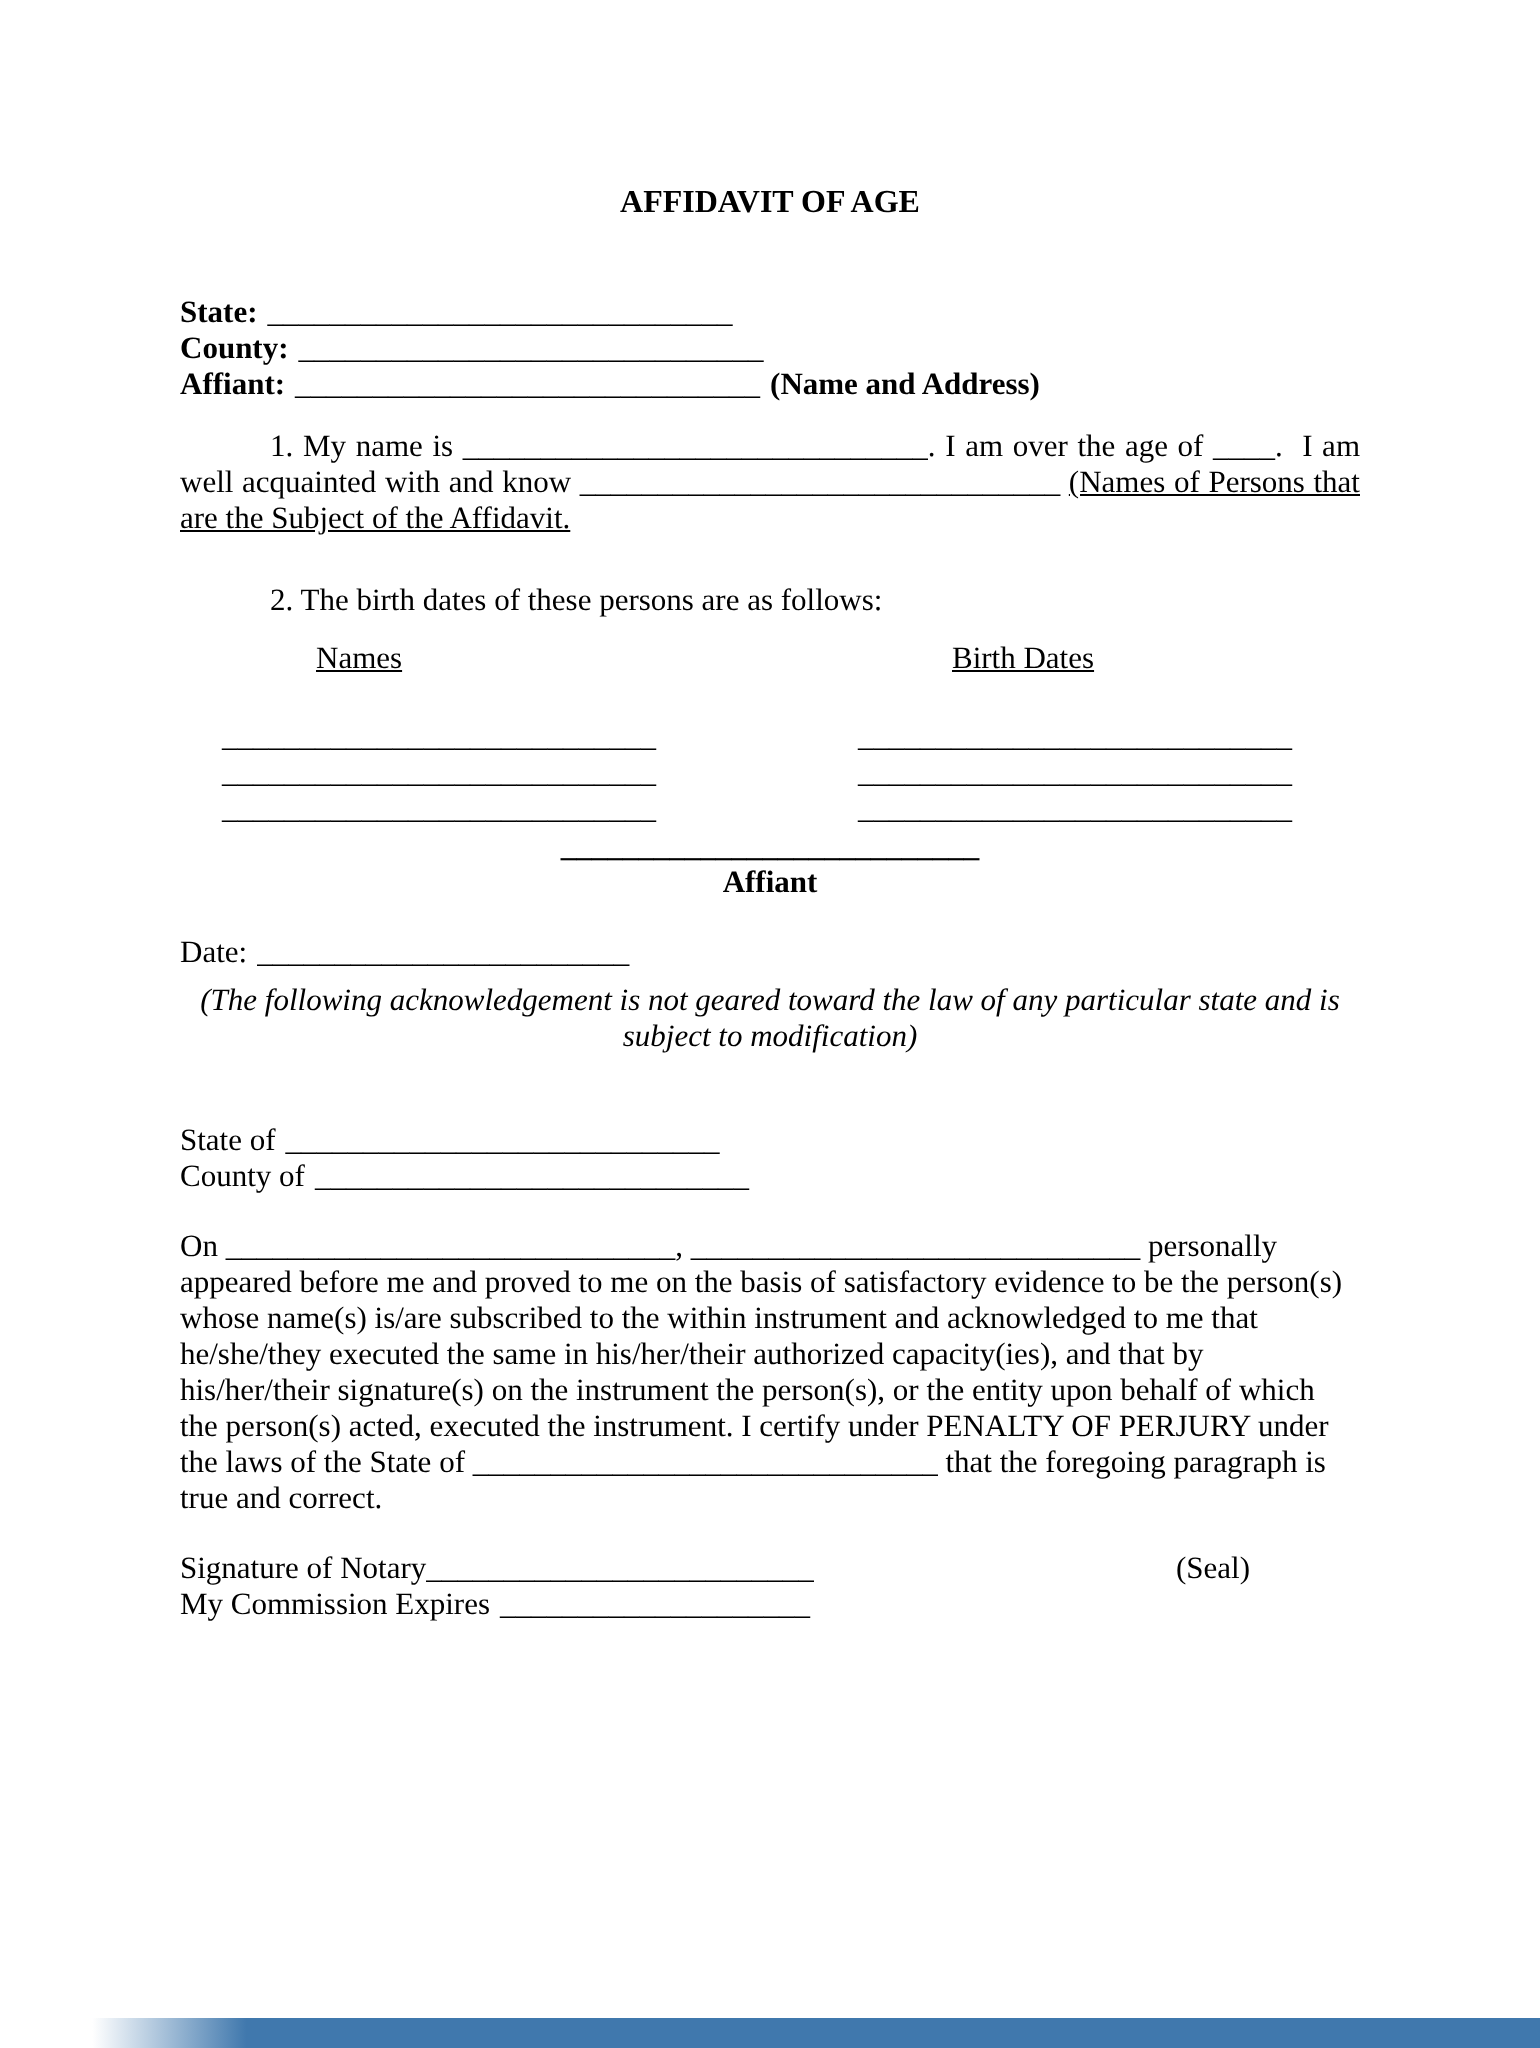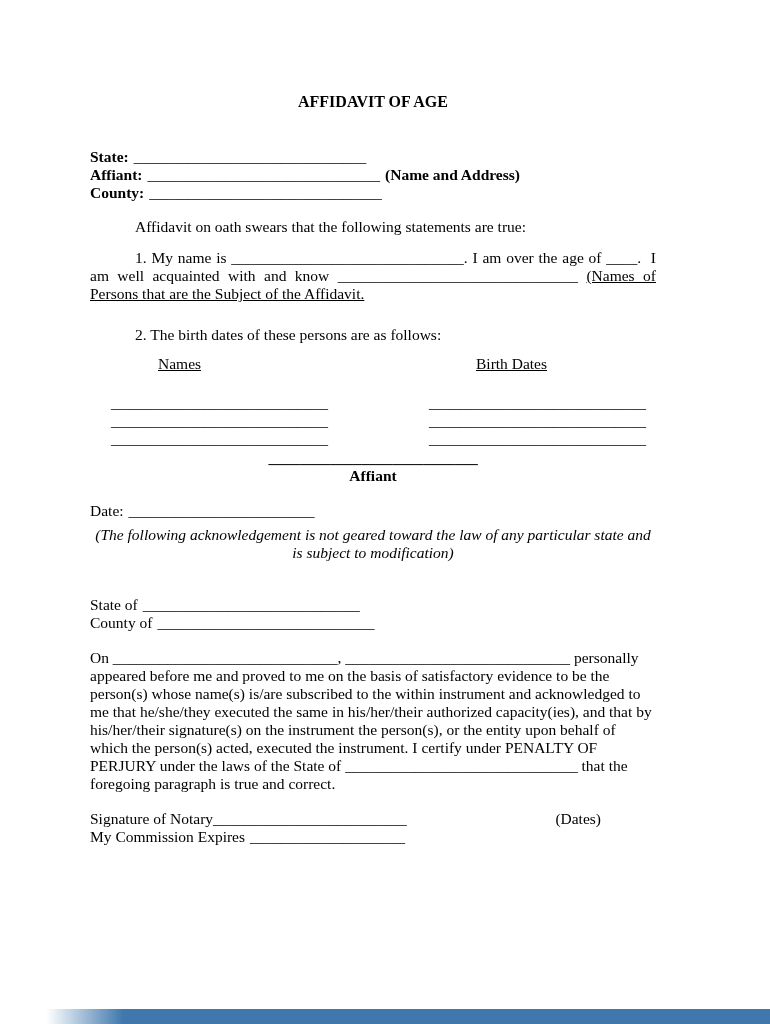--- a/index.html
+++ b/index.html
@@ -3,21 +3,21 @@
 <meta charset="utf-8">
 <style>
   * { margin: 0; padding: 0; box-sizing: border-box; }
   html, body { background: #ffffff; }
   body {
     width: 770px; height: 1024px;
     font-family: "Liberation Serif", "DejaVu Serif", serif;
     font-size: 15.5px; line-height: 18px; color: #000;
     position: relative; overflow: hidden;
   }
-  .doc { padding: 93px 114px 0 90px; }
+  .doc { padding: 93px 90px 0 90px; }
   .title { text-align: center; font-weight: bold; font-size: 16px; margin-bottom: 37px; }
   .b { font-weight: bold; }
   .i { font-style: italic; }
   .u { text-decoration: underline; }
   .center { text-align: center; }
   .gap { margin-left: 5px; text-align: right; }
   .indent { text-indent: 45px; }
   .oath { margin-top: 16px; }
   .para1 { margin-top: 13px; text-align: justify; text-indent: 45px; }
   .stmt2 { margin-top: 23px; }
@@ -44,25 +44,24 @@
 </head>
 <body>
 
 <div class="page">
   <div class="doc">
 
     <div class="title">AFFIDAVIT OF AGE</div>
 
     <div class="line"><span class="b">State:</span><span class="gap">______________________________</span></div>
 
+    <div class="line"><span class="b">County:</span><span class="gap">______________________________</span></div>
+
     <div class="line"><span class="b">Affiant:</span><span class="gap">______________________________</span><span class="b gap">(Name and Address)</span></div>
 
-    <div class="line"><span class="b">County:</span><span class="gap">______________________________</span></div>
-
-    <p class="oath indent">Affidavit on oath swears that the following statements are true:</p>
 
     <p class="para1"><span>1. My name is ______________________________. I am over the age of ____.&nbsp; I am well acquainted with and know _______________________________</span> <span class="u">(Names of Persons that are the Subject of the Affidavit.</span></p>
 
     <p class="stmt2 indent">2. The birth dates of these persons are as follows:</p>
 
     <div class="cols hdr">
       <span class="col1"><span class="u">Names</span></span>
       <span class="col2"><span class="u">Birth Dates</span></span>
     </div>
 
@@ -91,21 +90,21 @@
 
     <div class="line stateof"><span>State of</span><span class="gap">____________________________</span></div>
 
     <div class="line"><span>County of</span><span class="gap">____________________________</span></div>
 
     <p class="ackbody">On _____________________________, _____________________________ personally appeared before me and proved to me on the basis of satisfactory evidence to be the person(s) whose name(s) is/are subscribed to the within instrument and acknowledged to me that he/she/they executed the same in his/her/their authorized capacity(ies), and that by his/her/their signature(s) on the instrument the person(s), or the entity upon behalf of which the person(s) acted, executed the instrument. I certify under PENALTY OF PERJURY under the laws of the State of ______________________________ that the foregoing paragraph is true and correct.</p>
 
 
     <div class="notary">
       <span><span>Signature of Notary</span><span>_________________________</span></span>
-      <span class="seal">(Dates)</span>
+      <span class="seal">(Seal)</span>
     </div>
 
     <div class="line"><span>My Commission Expires</span><span class="gap">____________________</span></div>
 
   </div>
 
   <div class="footer-bar" style="background: linear-gradient(to right, rgb(255, 255, 255) 0%, rgb(255, 255, 255) 6%, rgb(64, 120, 173) 16%, rgb(64, 120, 173) 100%);"></div>
 </div>
 
 </body></html>

